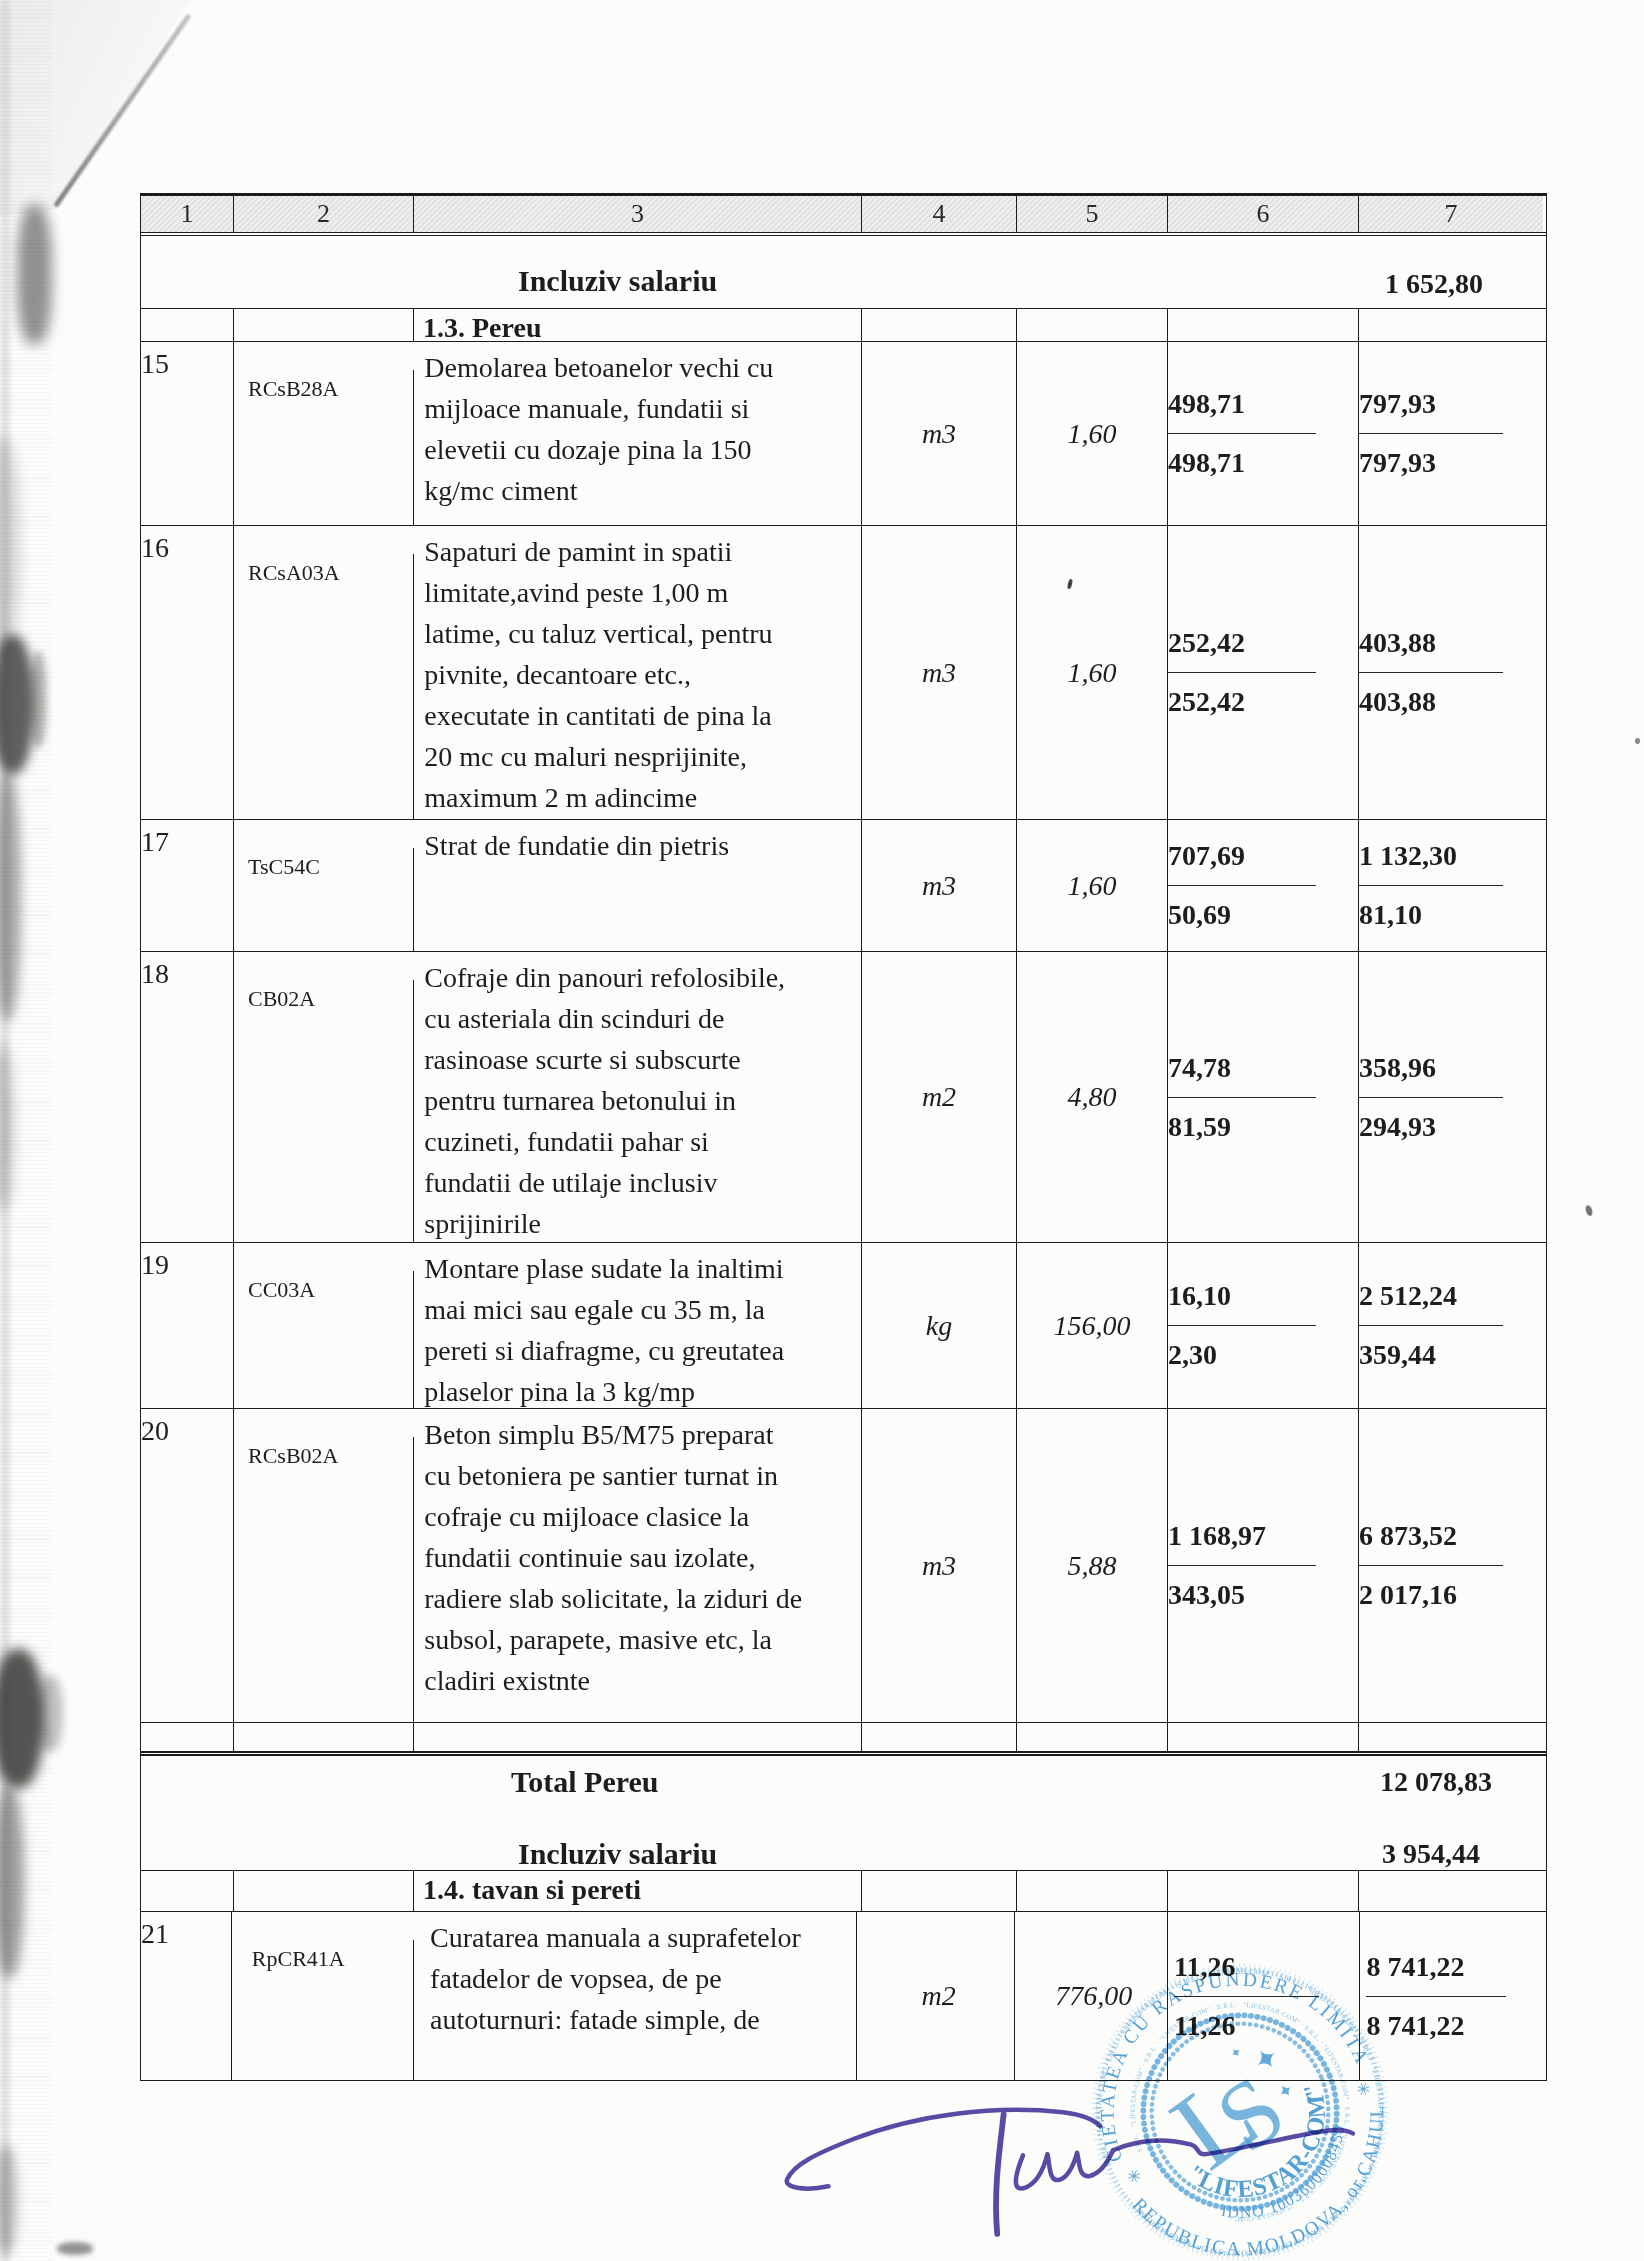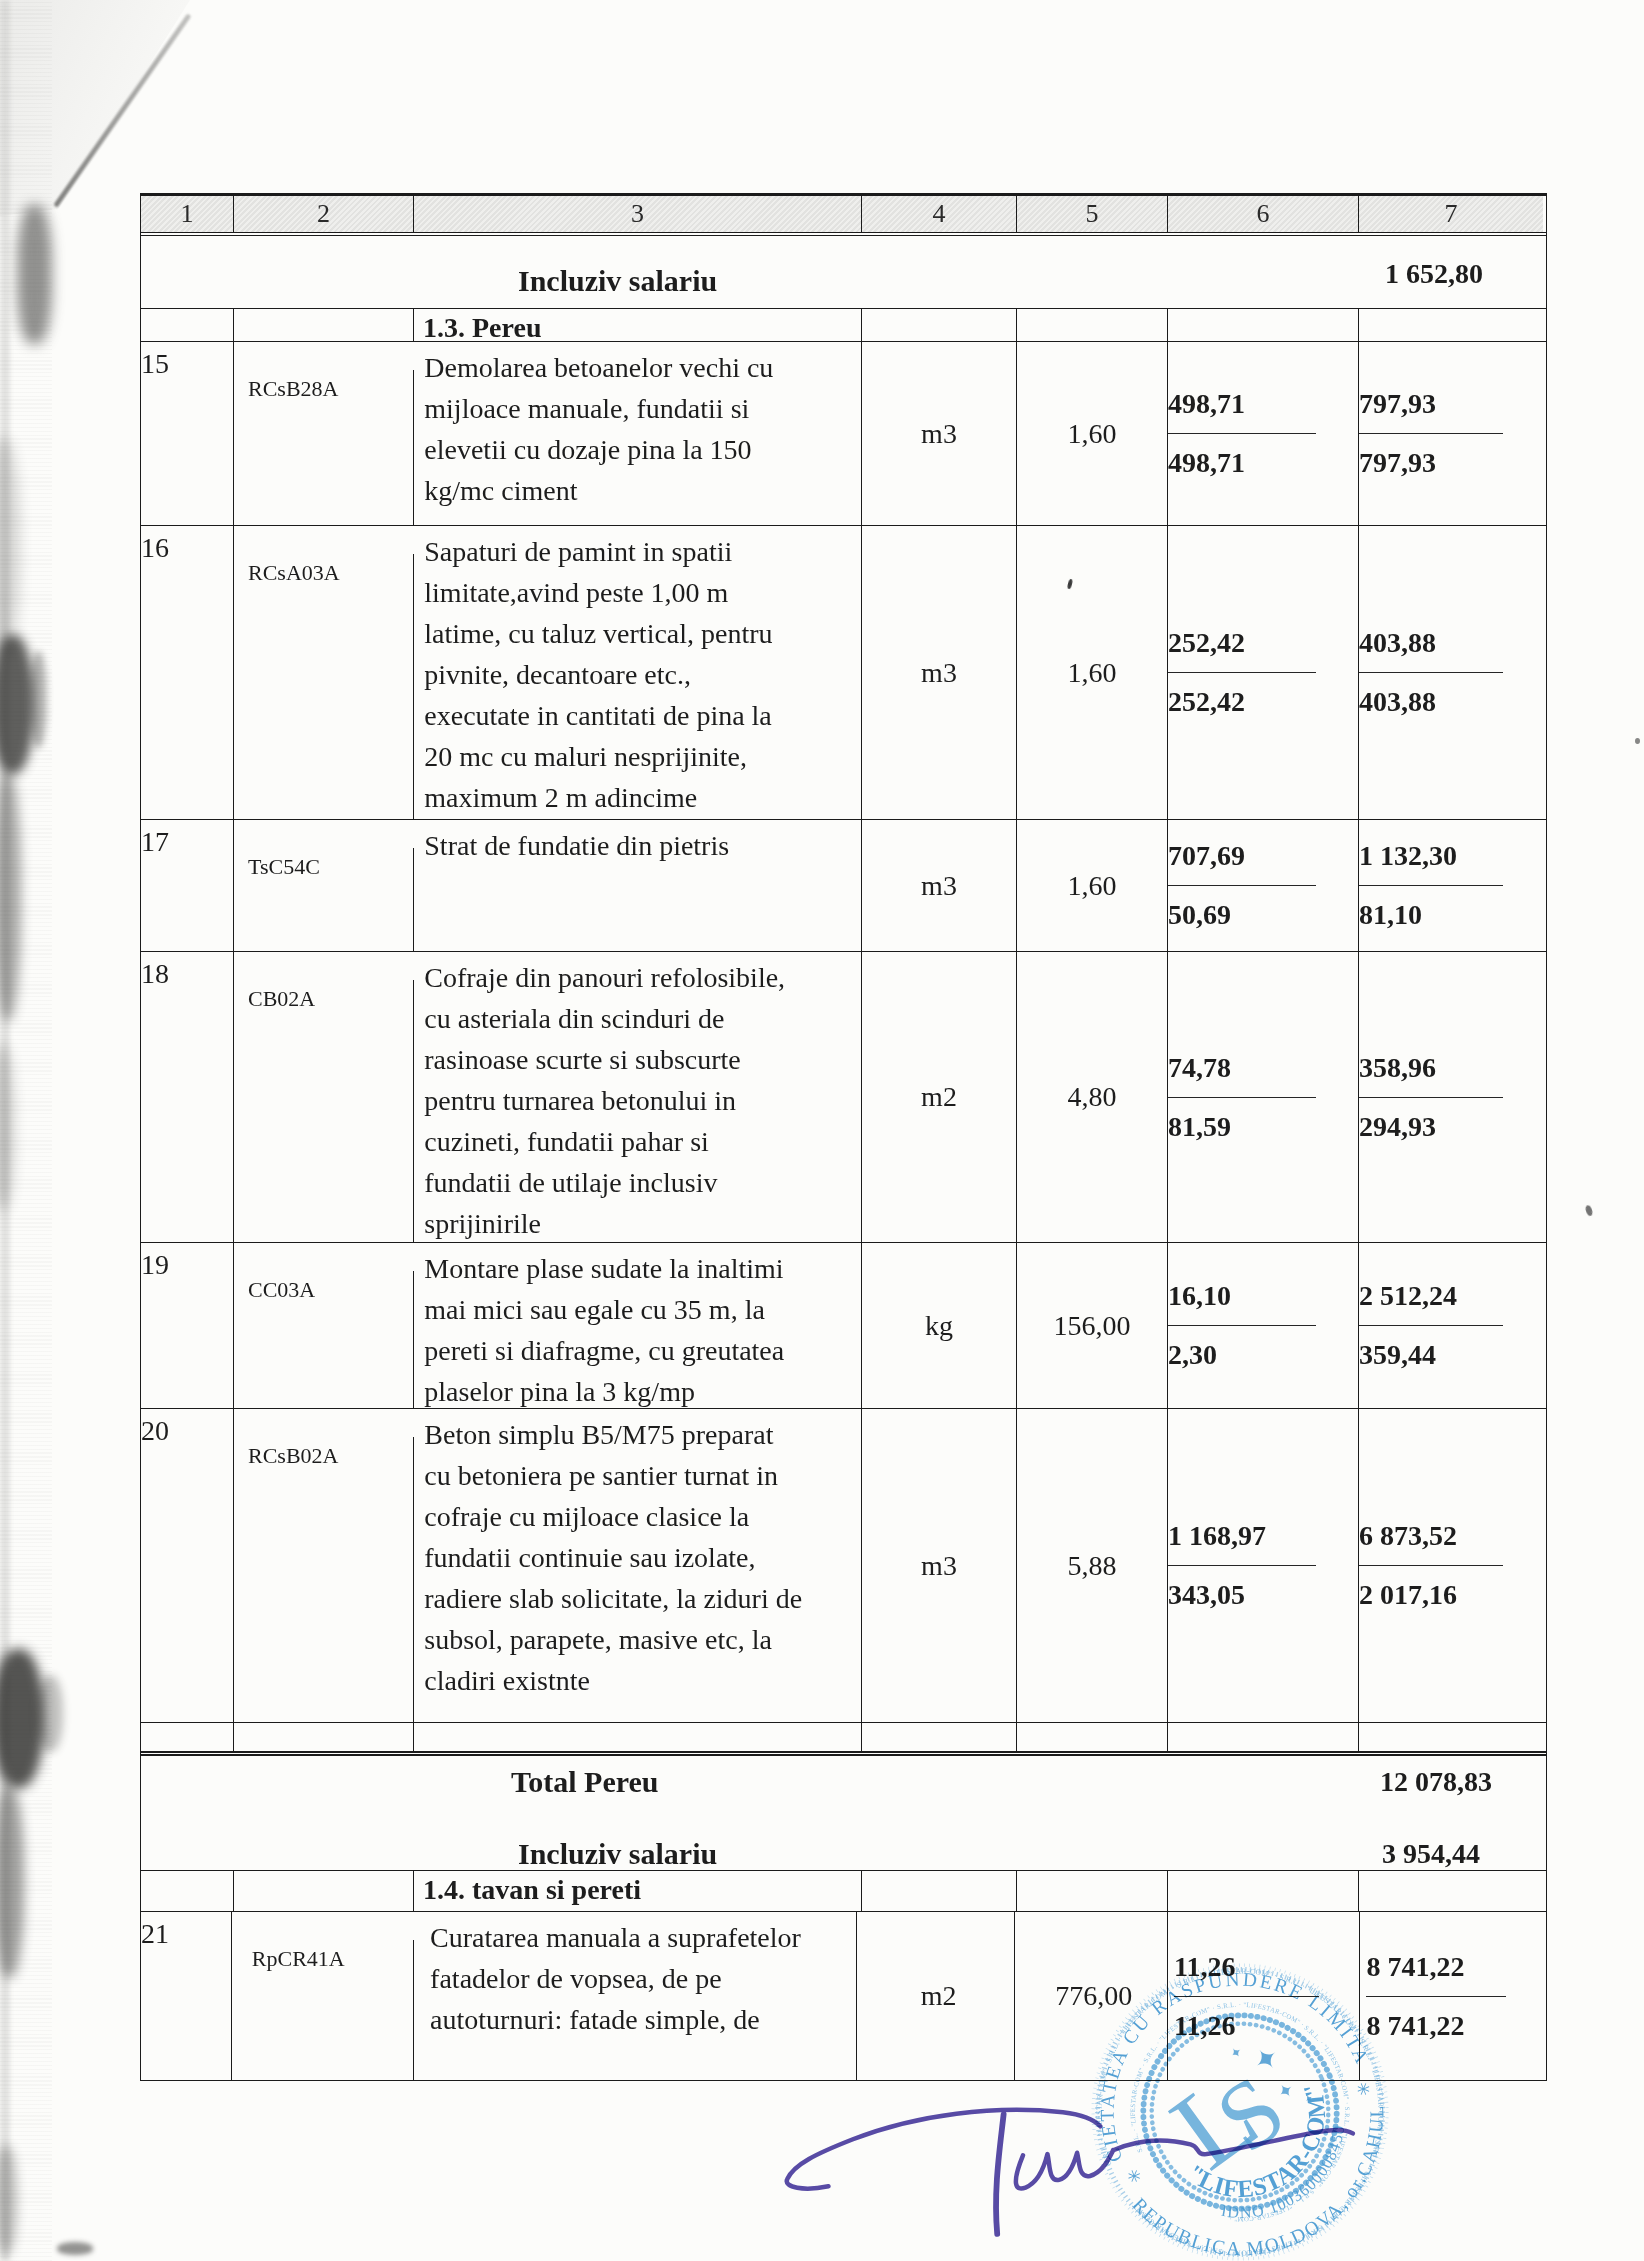--- a/index.html
+++ b/index.html
@@ -45,26 +45,26 @@
   .r-sec13{height:33px;} .r-sec14{height:41px;}
   .r-item-15{height:184px;} .r-item-16{height:294px;} .r-item-17{height:132px;}
   .r-item-18{height:291px;} .r-item-19{height:166px;} .r-item-20{height:314px;}
   .r-thin{height:33px; border-bottom:5.2px double #1b1b1b;}
   .r-total{height:115px;}
   .r-item-21{height:168px;}
   .merged{width:1403px;position:relative;}
   .cell-no{text-align:left;padding-top:6.4px;}
   .cell-code{padding:6.4px 0 0 14px;font-size:22px;margin-top:28px;}
   .cell-desc{padding:5.2px 6.4px 0 10.3px;white-space:pre-line;line-height:41px;}
-  .cell-mid{display:flex;align-items:center;justify-content:center;}
+  .cell-mid{display:flex;align-items:center;justify-content:center;font-style:italic;}
   .frac{display:flex;flex-direction:column;align-items:flex-start;justify-content:center;height:100%;gap:13px;font-weight:bold;}
   .frac .divider{width:78%;border-top:1.9px solid #262626;}
   .sec-title{font-weight:bold;padding:2.6px 0 0 9px;}
   .incl-label{position:absolute;left:377px;bottom:10.3px;font-weight:bold;font-size:30px;}
-  .incl-value{position:absolute;right:61px;bottom:18px;font-weight:bold;}
+  .incl-value{position:absolute;right:61px;bottom:8px;font-weight:bold;}
   .total-label{position:absolute;left:370px;top:9px;font-weight:bold;font-size:30px;}
   .total-value{position:absolute;right:52px;top:10.3px;font-weight:bold;}
   .incl2-label{position:absolute;left:377px;top:81px;font-weight:bold;font-size:30px;}
   .incl2-value{position:absolute;right:64px;top:82px;font-weight:bold;}
   
   .stamp{position:absolute;left:1084px;top:1956px;width:312px;height:312px;
     mix-blend-mode:multiply;opacity:.95;overflow:visible;}
   .stamp text{font-family:"Liberation Serif","DejaVu Serif",serif;}
   .sig{position:absolute;left:0;top:0;width:1644px;height:2261px;mix-blend-mode:multiply;}
 </style>

